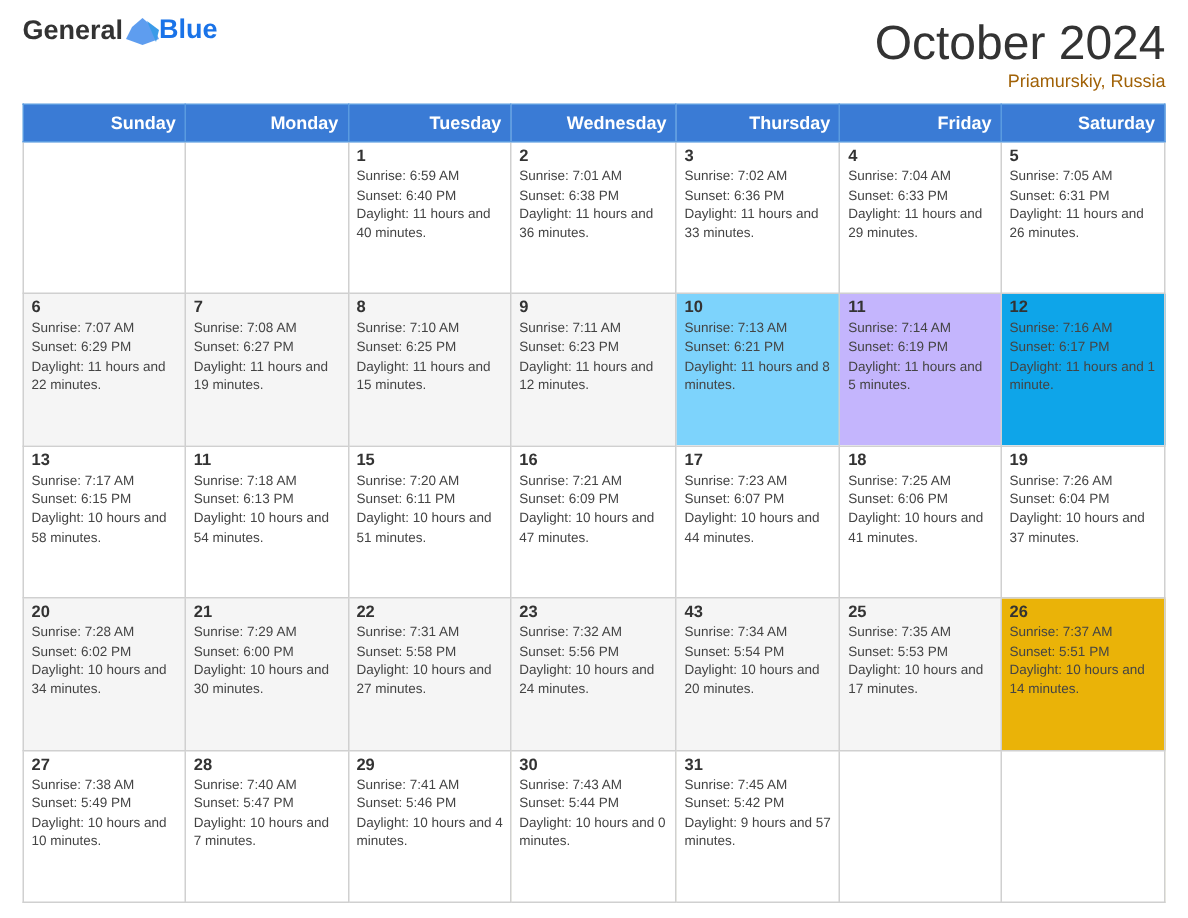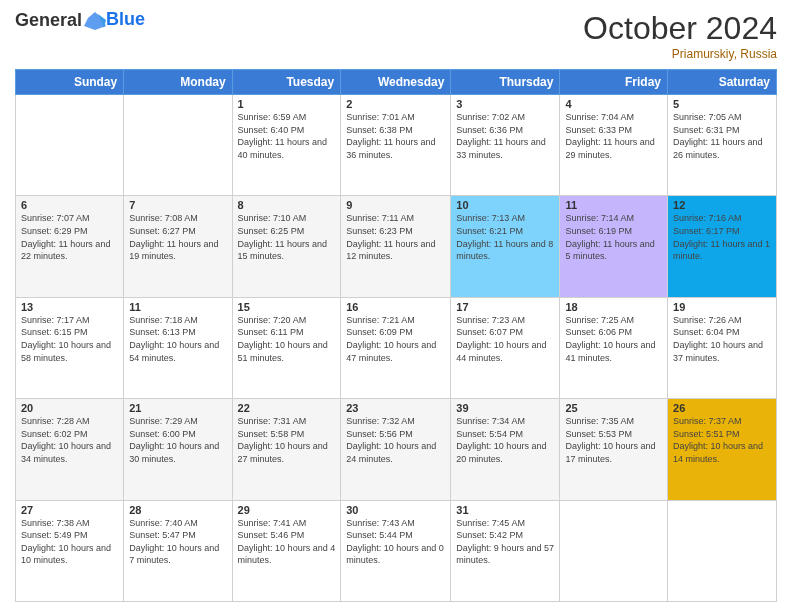--- a/index.html
+++ b/index.html
@@ -230,21 +230,21 @@
           </td>
           <td style="background: rgb(245, 245, 245);">
             <span class="day-number">22</span>
             <div class="day-info">Sunrise: 7:31 AM<br>Sunset: 5:58 PM<br>Daylight: 10 hours and 27 minutes.</div>
           </td>
           <td style="background: rgb(245, 245, 245);">
             <span class="day-number">23</span>
             <div class="day-info">Sunrise: 7:32 AM<br>Sunset: 5:56 PM<br>Daylight: 10 hours and 24 minutes.</div>
           </td>
           <td style="background: rgb(245, 245, 245);">
-            <span class="day-number">39</span>
+            <span class="day-number">43</span>
             <div class="day-info">Sunrise: 7:34 AM<br>Sunset: 5:54 PM<br>Daylight: 10 hours and 20 minutes.</div>
           </td>
           <td style="background: rgb(245, 245, 245);">
             <span class="day-number">25</span>
             <div class="day-info">Sunrise: 7:35 AM<br>Sunset: 5:53 PM<br>Daylight: 10 hours and 17 minutes.</div>
           </td>
           <td style="background: #eab308;">
             <span class="day-number">26</span>
             <div class="day-info">Sunrise: 7:37 AM<br>Sunset: 5:51 PM<br>Daylight: 10 hours and 14 minutes.</div>
           </td>

